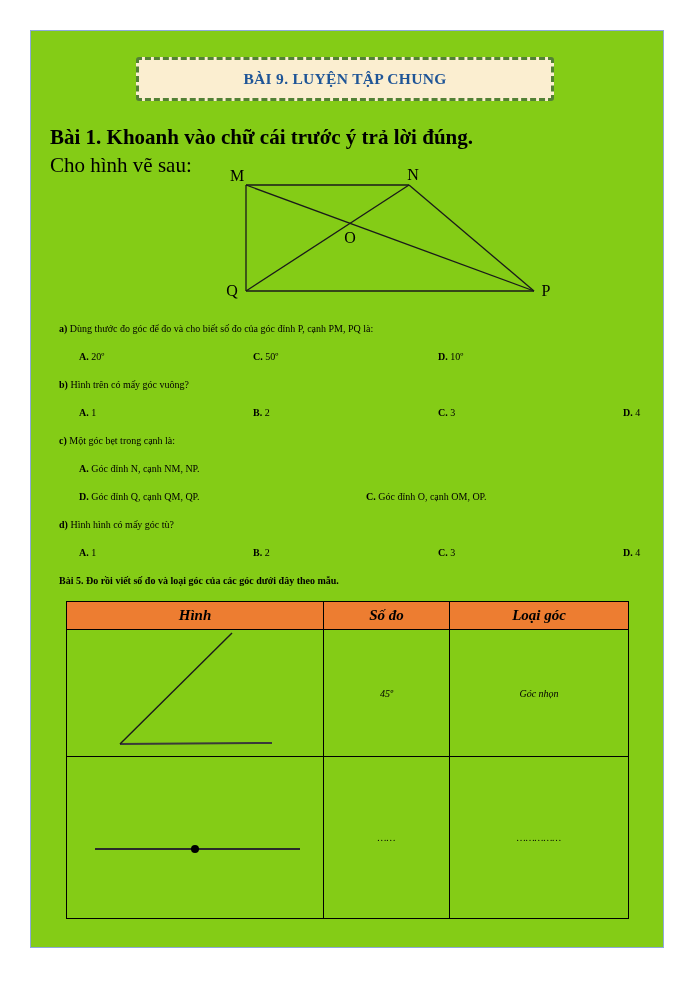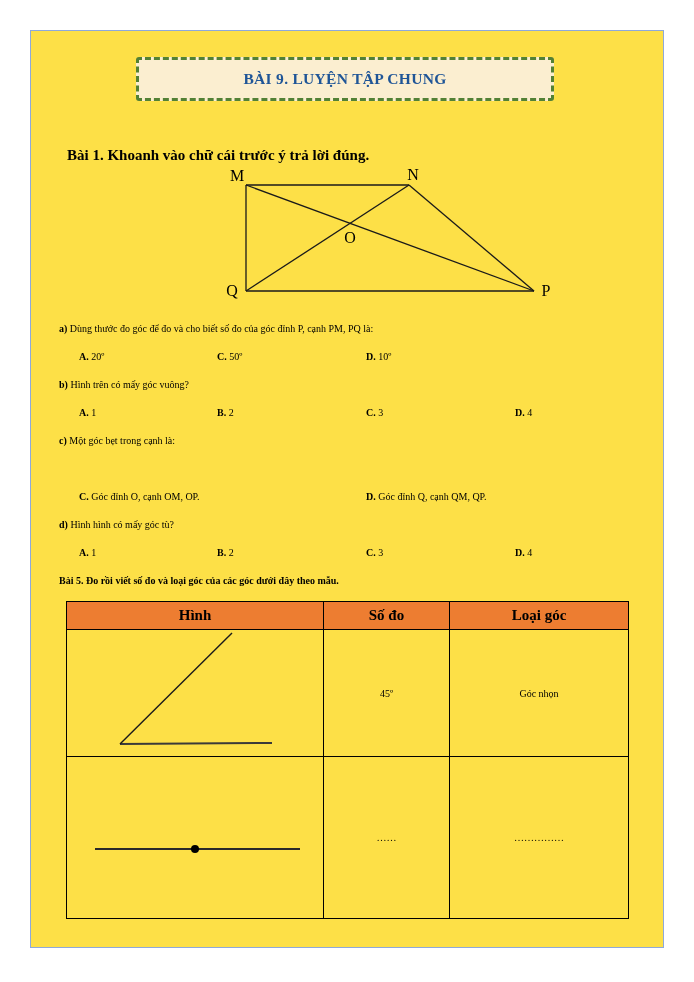--- a/index.html
+++ b/index.html
@@ -1,47 +1,48 @@
 <!DOCTYPE html>
 <html><head>
 <meta charset="utf-8">
 <style>
   html,body{margin:0;padding:0;background:#ffffff;}
   body{width:694px;height:982px;position:relative;font-family:"Liberation Serif","DejaVu Serif",serif;color:#000;}
-  .page{position:absolute;left:30px;top:30px;width:634px;height:918px;border:1.5px solid #8EA9DB;background:#fde047;box-sizing:border-box;}
+  .page{position:absolute;left:30px;top:30px;width:634px;height:918px;border:1.5px solid #8EA9DB;background:#84cc16;box-sizing:border-box;}
   .banner{position:absolute;left:105px;top:26px;width:418px;height:44px;background:#FBEED0;border:3px dashed #538135;border-radius:3px;box-sizing:border-box;display:flex;align-items:center;justify-content:center;}
   .banner .title{font-weight:bold;font-size:15.5px;color:#1F5597;letter-spacing:.3px;}
-  .line{position:absolute;left:36px;width:580px;font-size:15px;line-height:20px;margin-top:18px;}
+  .line{position:absolute;left:19px;width:580px;font-size:21px;line-height:20px;}
   .b{font-weight:bold;}
   .fig{position:absolute;left:150px;top:136px;}
   .qblock{position:absolute;left:28px;top:284px;width:586px;font-size:10px;}
   .qrow{height:28px;line-height:28px;white-space:nowrap;}
-  .opts4{display:grid;grid-template-columns:138px 149px 149px 1fr;padding-left:20px;box-sizing:border-box;}
+  .opts4{display:grid;grid-template-columns:138px 149px 149px 1fr;padding-left:20px;box-sizing:border-box;gap:36px;}
   .opts2{display:grid;grid-template-columns:287px 1fr;padding-left:20px;box-sizing:border-box;}
   table.meas{position:absolute;left:35px;top:570px;border-collapse:collapse;table-layout:fixed;}
-  table.meas td,table.meas th{border:1.5px solid #000;padding:0;box-sizing:border-box;}
+  table.meas td,table.meas th{border:1.5px solid #000;padding:0;box-sizing:border-box;font-style:italic;}
   table.meas th{background:#ED7D31;height:28px;font-size:15px;font-weight:bold;text-align:center;}
   .c-hinh{width:257px;}
   .c-sodo{width:126px;}
   .c-loai{width:179px;}
   .cell-center{text-align:center;vertical-align:middle;font-size:10px;}
   .row1{height:125px;}
   .row2{height:160px;}
   svg text{font-family:"Liberation Serif","DejaVu Serif",serif;font-size:16px;fill:#000;}
 </style>
 </head>
 <body>
 
 <div class="page">
 
   <div class="banner">
     <span class="title">BÀI 9. LUYỆN TẬP CHUNG</span>
   </div>
 
   <div class="line b" style="top:96px;">Bài 1. Khoanh vào chữ cái trước ý trả lời đúng.</div>
+  <div class="line" style="top:124px;">Cho hình vẽ sau:</div>
 
   <svg class="fig" width="420" height="145" viewBox="0 0 420 145">
     <g stroke="#1a1a1a" stroke-width="1.3" fill="none">
       <line x1="65" y1="18" x2="228" y2="18"></line>
       <line x1="65" y1="18" x2="65" y2="124"></line>
       <line x1="65" y1="124" x2="353" y2="124"></line>
       <line x1="228" y1="18" x2="353" y2="124"></line>
       <line x1="65" y1="18" x2="353" y2="124"></line>
       <line x1="65" y1="124" x2="228" y2="18"></line>
     </g>
@@ -73,24 +74,25 @@
       <div><span class="b">B.</span> <span>2</span></div>
       <div><span class="b">C.</span> <span>3</span></div>
       <div><span class="b">D.</span> <span>4</span></div>
     </div>
 
     <div class="qrow">
       <span class="b">c)</span>
       <span>Một góc bẹt trong cạnh là:</span>
     </div>
     <div class="qrow opts2">
+      <div><span class="b">A.</span> <span>Góc đỉnh N, cạnh NM, NP.</span></div>
     </div>
     <div class="qrow opts2">
+      <div><span class="b">D.</span> <span>Góc đỉnh Q, cạnh QM, QP.</span></div>
       <div><span class="b">C.</span> <span>Góc đỉnh O, cạnh OM, OP.</span></div>
-      <div><span class="b">D.</span> <span>Góc đỉnh Q, cạnh QM, QP.</span></div>
     </div>
 
     <div class="qrow">
       <span class="b">d)</span>
       <span>Hình hình có mấy góc tù?</span>
     </div>
     <div class="qrow opts4">
       <div><span class="b">A.</span> <span>1</span></div>
       <div><span class="b">B.</span> <span>2</span></div>
       <div><span class="b">C.</span> <span>3</span></div>

